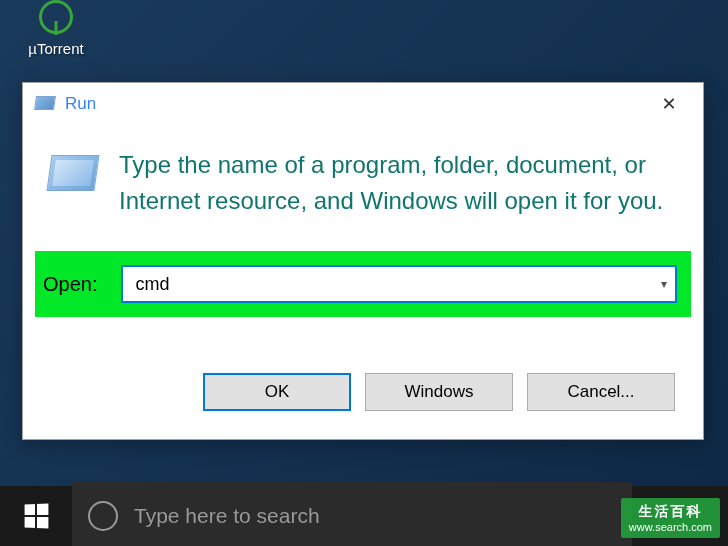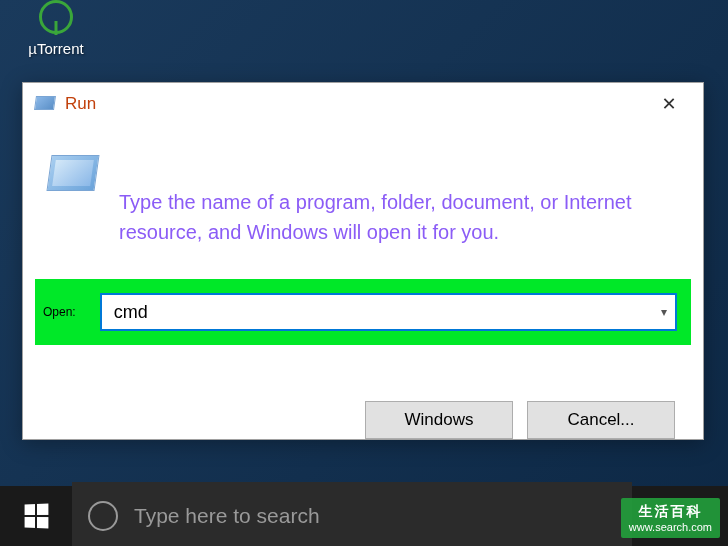--- a/index.html
+++ b/index.html
@@ -76,21 +76,21 @@
     .run-icon-small {
       width: 20px;
       height: 14px;
       background: linear-gradient(135deg, #8bb8e8, #5a8fc7);
       border: 1px solid #7aa5d4;
       position: relative;
       transform: skewX(-8deg);
     }
     .titlebar-title {
       font-size: 17px;
-      color: #c2410c;
+      color: #3b82f6;
       flex: 1;
     }
     .close-btn {
       width: 44px;
       height: 30px;
       display: flex;
       align-items: center;
       justify-content: center;
       cursor: pointer;
       font-size: 18px;
@@ -118,37 +118,36 @@
     .run-icon-large::before {
       content: '';
       position: absolute;
       top: 4px;
       left: 4px;
       right: 4px;
       bottom: 4px;
       background: linear-gradient(135deg, #d4e8f8, #8bb8e8);
     }
     .info-text {
-      font-size: 20px;
-      color: #8b5cf6;
+      font-size: 24px;
+      color: #0f766e;
       line-height: 1.5;
-      margin-top: 40px;
     }
     .highlight-box {
       background: #00e828;
       padding: 14px;
       margin: 0 -14px 0 -14px;
     }
     .open-row {
       display: flex;
       align-items: center;
       gap: 18px;
     }
     .open-label {
-      font-size: 12px;
+      font-size: 20px;
       color: #000;
       position: relative;
       left: -6px;
     }
     .combo-wrapper {
       flex: 1;
       position: relative;
     }
     .combo-input {
       width: 100%;
@@ -292,20 +291,21 @@
     <div class="highlight-box">
       <div class="open-row">
         <div class="open-label">Open:</div>
         <div class="combo-wrapper">
           <input type="text" class="combo-input" value="cmd" style="">
           <span class="combo-arrow">▾</span>
         </div>
       </div>
     </div>
     <div class="button-row">
+      <button class="dlg-button default">OK</button>
       <button class="dlg-button">Windows</button>
       <button class="dlg-button">Cancel...</button>
     </div>
   </div>
 </div>
 
 <div class="taskbar">
   <div class="start-button">
     <div class="windows-logo">
       <span></span>

